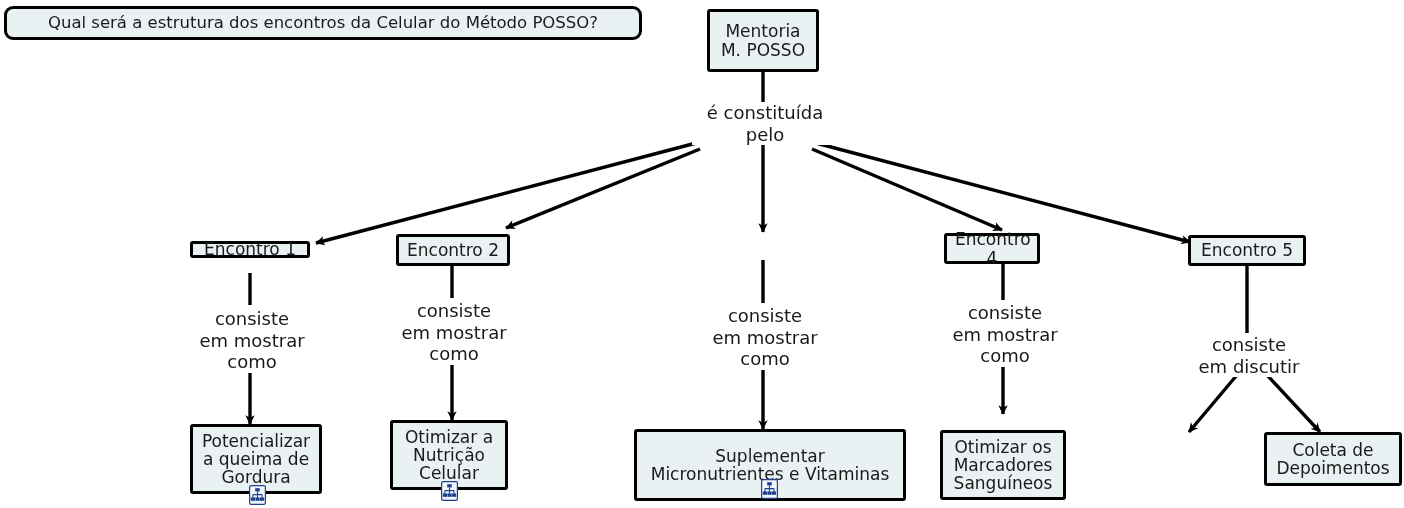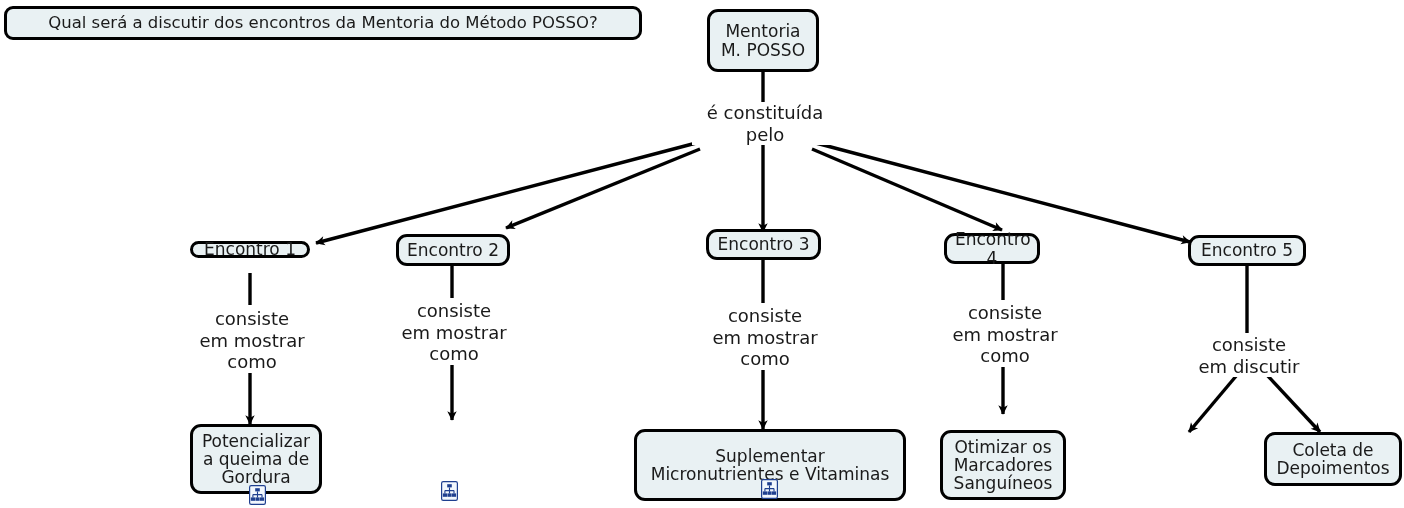--- a/index.html
+++ b/index.html
@@ -23,21 +23,21 @@
     top: 0;
     width: 1404px;
     height: 508px;
     pointer-events: none;
   }
   .node {
     position: absolute;
     box-sizing: border-box;
     background: #e9f1f3;
     border: 3px solid #000000;
-    border-radius: 11px;
+    border-radius: 3px;
     display: flex;
     align-items: center;
     justify-content: center;
     text-align: center;
     color: #1a1a1a;
     font-size: 17px;
     line-height: 1.07;
     z-index: 3;
     padding: 2px 8px;
   }
@@ -101,39 +101,36 @@
 
     <line x1="1003" y1="264" x2="1003" y2="300" stroke="#000000" stroke-width="3.4"></line>
     <line x1="1003" y1="363" x2="1003" y2="414" stroke="#000000" stroke-width="3.4" marker-end="url(#arrow)"></line>
 
     <line x1="1247" y1="266" x2="1247" y2="333" stroke="#000000" stroke-width="3.4"></line>
     <line x1="1237" y1="375" x2="1189" y2="432" stroke="#000000" stroke-width="3.4" marker-end="url(#arrow)"></line>
     <line x1="1267" y1="375" x2="1320" y2="432" stroke="#000000" stroke-width="3.4" marker-end="url(#arrow)"></line>
   </svg>
 
   <div class="node question" style="left:4px; top:6px; width:638px; height:34px;">
-    <span class="node-label">Qual será a discutir dos encontros da Mentoria do Método POSSO?</span>
+    <span class="node-label">Qual será a estrutura dos encontros da Celular do Método POSSO?</span>
   </div>
 
   <div class="node" style="left:707px; top:9px; width:112px; height:63px;">
     <span class="node-label">Mentoria
 M. POSSO</span>
   </div>
 
   <div class="node" style="left:190px; top:241px; width:120px; height:17px;">
     <span class="node-label">Encontro 1</span>
   </div>
 
   <div class="node" style="left:396px; top:234px; width:114px; height:32px;">
     <span class="node-label">Encontro 2</span>
   </div>
 
-  <div class="node" style="left:706px; top:229px; width:115px; height:31px;">
-    <span class="node-label">Encontro 3</span>
-  </div>
 
   <div class="node" style="left:944px; top:233px; width:96px; height:31px;">
     <span class="node-label">Encontro 4</span>
   </div>
 
   <div class="node" style="left:1188px; top:235px; width:118px; height:31px;">
     <span class="node-label">Encontro 5</span>
   </div>
 
   <div class="node" style="left:190px; top:424px; width:132px; height:70px;">
@@ -143,20 +140,25 @@
   </div>
   <svg class="submap-icon" style="left:249px; top:485px;" viewBox="0 0 17 20">
     <rect x="0.6" y="0.6" width="15.8" height="18.8" rx="1.6" fill="#f2f7fd" stroke="#1f3f8f" stroke-width="1.2"></rect>
     <rect x="6.2" y="3.2" width="4.6" height="3.2" fill="#1f3f8f"></rect>
     <rect x="1.8" y="12.4" width="4.2" height="3.4" fill="#1f3f8f"></rect>
     <rect x="10.9" y="12.4" width="4.2" height="3.4" fill="#1f3f8f"></rect>
     <path d="M8.5 6.4 L8.5 9.6 M3.9 9.6 L13 9.6 M3.9 9.6 L3.9 12.4 M13 9.6 L13 12.4 M8.5 9.6 L8.5 12.4" stroke="#1f3f8f" stroke-width="1.1" fill="none"></path>
     <rect x="6.4" y="12.4" width="4.2" height="3.4" fill="#1f3f8f"></rect>
   </svg>
 
+  <div class="node" style="left:390px; top:420px; width:118px; height:70px;">
+    <span class="node-label">Otimizar a
+Nutrição
+Celular</span>
+  </div>
   <svg class="submap-icon" style="left:441px; top:481px;" viewBox="0 0 17 20">
     <rect x="0.6" y="0.6" width="15.8" height="18.8" rx="1.6" fill="#f2f7fd" stroke="#1f3f8f" stroke-width="1.2"></rect>
     <rect x="6.2" y="3.2" width="4.6" height="3.2" fill="#1f3f8f"></rect>
     <rect x="1.8" y="12.4" width="4.2" height="3.4" fill="#1f3f8f"></rect>
     <rect x="10.9" y="12.4" width="4.2" height="3.4" fill="#1f3f8f"></rect>
     <path d="M8.5 6.4 L8.5 9.6 M3.9 9.6 L13 9.6 M3.9 9.6 L3.9 12.4 M13 9.6 L13 12.4 M8.5 9.6 L8.5 12.4" stroke="#1f3f8f" stroke-width="1.1" fill="none"></path>
     <rect x="6.4" y="12.4" width="4.2" height="3.4" fill="#1f3f8f"></rect>
   </svg>
 
   <div class="node" style="left:634px; top:429px; width:272px; height:72px;padding-left:8px;">

